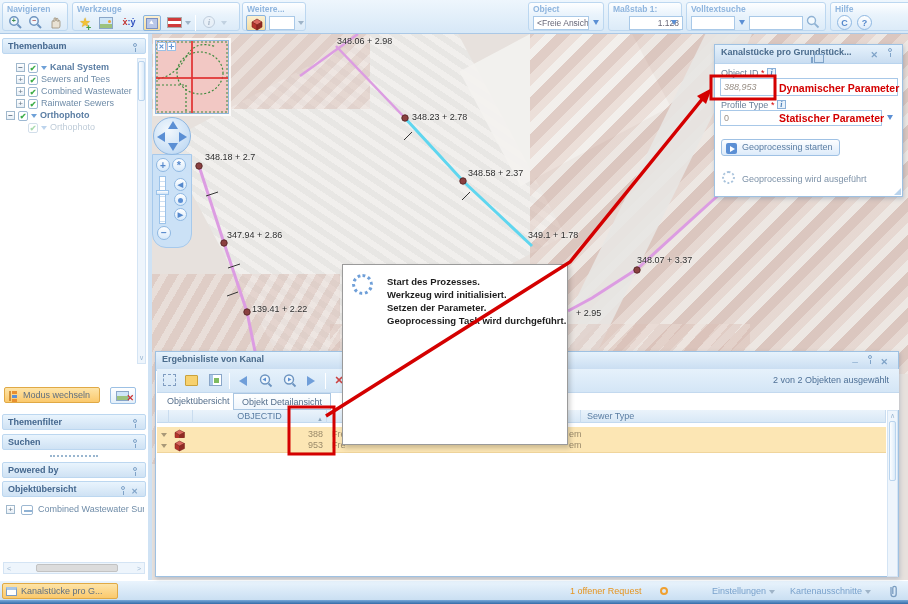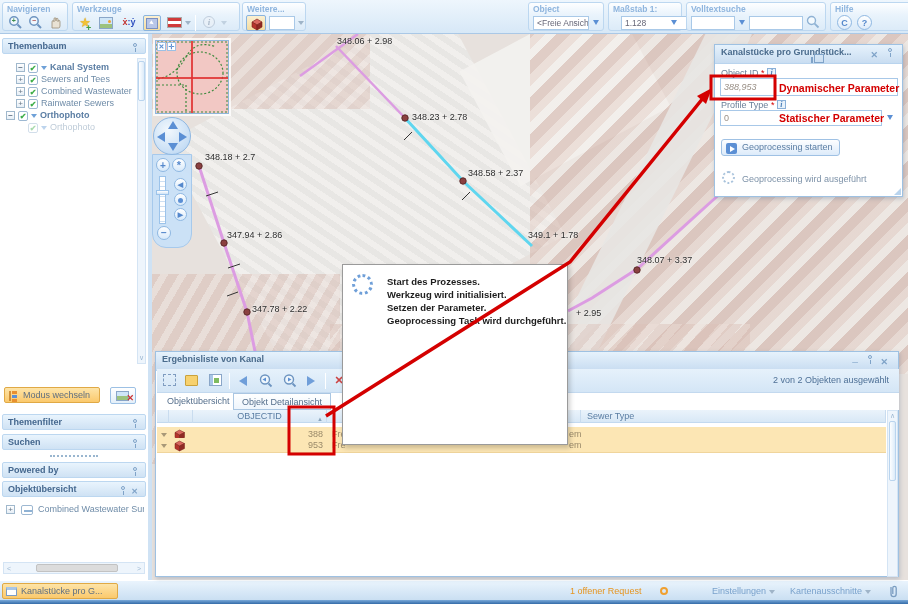--- a/index.html
+++ b/index.html
@@ -162,21 +162,21 @@
   </div>
 
   <div class="tb-group" style="left:528px;width:76px">
     <div class="tb-label">Object</div>
     <div class="combo" style="left:4px;top:13px;width:56px">&lt;Freie Ansicht&gt;</div>
     <div class="tb-ic" style="left:62px;width:10px"><span class="dn" style="margin-top:5px"></span></div>
   </div>
 
   <div class="tb-group" style="left:608px;width:74px">
     <div class="tb-label">Maßstab 1:</div>
-    <div class="combo" style="left:12px;top:13px;width:66px;">1.128</div>
+    <div class="combo" style="left:20px;top:13px;width:54px;text-align:right">1.128</div>
     <div class="tb-ic" style="left:60px;width:10px"><span class="dn" style="margin-top:5px"></span></div>
   </div>
 
   <div class="tb-group" style="left:686px;width:140px">
     <div class="tb-label">Volltextsuche</div>
     <div class="combo" style="left:4px;top:13px;width:44px"></div>
     <div class="tb-ic" style="left:50px;width:10px"><span class="dn" style="margin-top:5px"></span></div>
     <input class="combo" style="left: 62px; top: 13px; width: 54px;">
     <div class="tb-ic" style="left:118px">
       <svg width="14" height="14">
@@ -222,21 +222,21 @@
     <circle cx="487" cy="236" r="3.2" fill="#8a4040" stroke="#5c2a2a"></circle>
   </svg>
 
   <div class="mlabel" style="left:187px;top:2px">348.06 + 2.98</div>
   <div class="mlabel" style="left:262px;top:78px">348.23 + 2.78</div>
   <div class="mlabel" style="left:55px;top:118px">348.18 + 2.7</div>
   <div class="mlabel" style="left:318px;top:134px">348.58 + 2.37</div>
   <div class="mlabel" style="left:77px;top:196px">347.94 + 2.86</div>
   <div class="mlabel" style="left:378px;top:196px">349.1 + 1.78</div>
   <div class="mlabel" style="left:487px;top:221px">348.07 + 3.37</div>
-  <div class="mlabel" style="left:102px;top:270px">347.78 + 2.22</div>
+  <div class="mlabel" style="left:102px;top:270px">139.41 + 2.22</div>
   <div class="mlabel" style="left:426px;top:274px">+ 2.95</div>
 
   <div id="inset">
     <svg width="72" height="72" style="position:absolute;left:0;top:0">
       <ellipse cx="44" cy="32" rx="23" ry="21" fill="none" stroke="#3d8a3d" stroke-width="1.2" stroke-dasharray="2,2"></ellipse>
       <path d="M2,38 Q20,34 30,16 T60,6" fill="none" stroke="#3d8a3d" stroke-width="1.2" stroke-dasharray="2,2"></path>
       <line x1="2" y1="44" x2="30" y2="44" stroke="#3d8a3d" stroke-width="1.2" stroke-dasharray="2,2"></line>
       <line x1="30" y1="44" x2="30" y2="71" stroke="#3d8a3d" stroke-width="1.2" stroke-dasharray="2,2"></line>
       <rect x="1" y="1" width="70" height="70" fill="none" stroke="#3d8a3d" stroke-width="1" stroke-dasharray="2,2"></rect>
     </svg>

